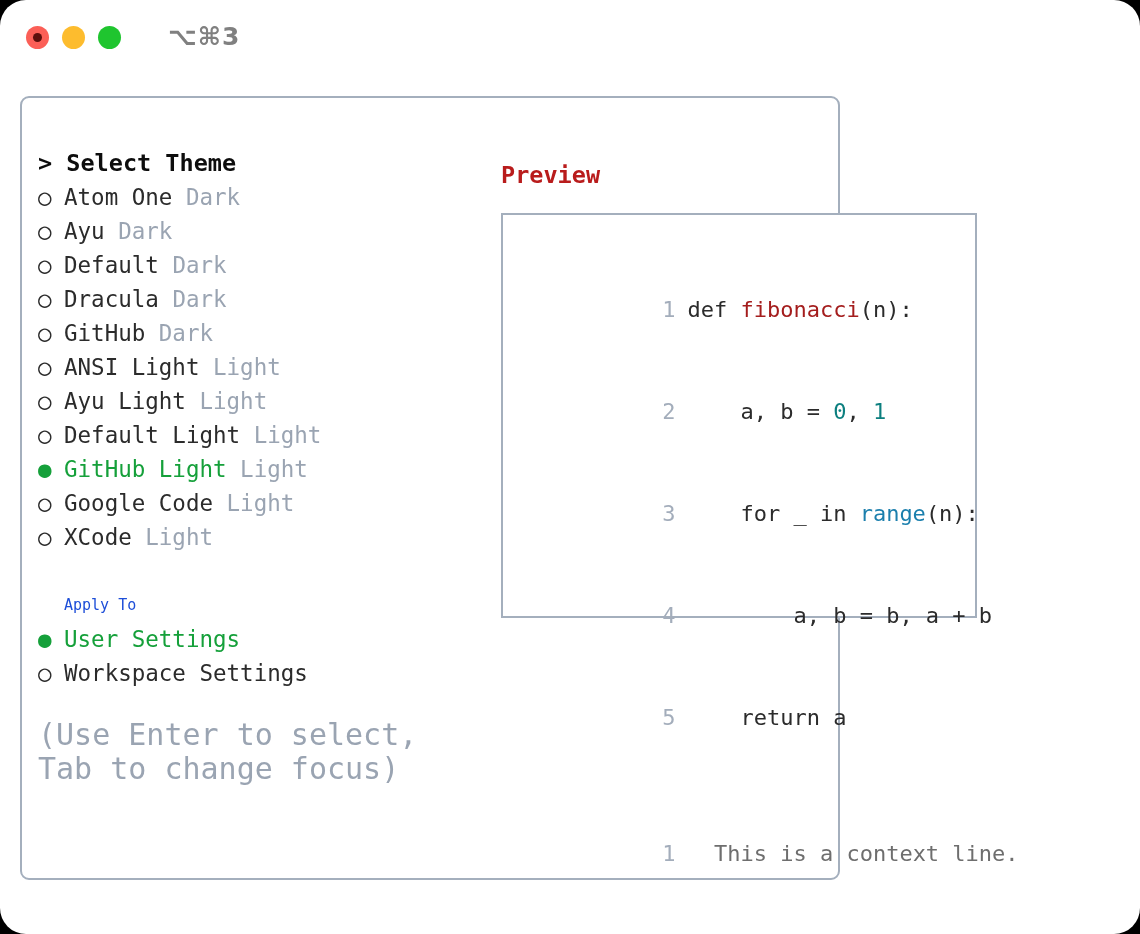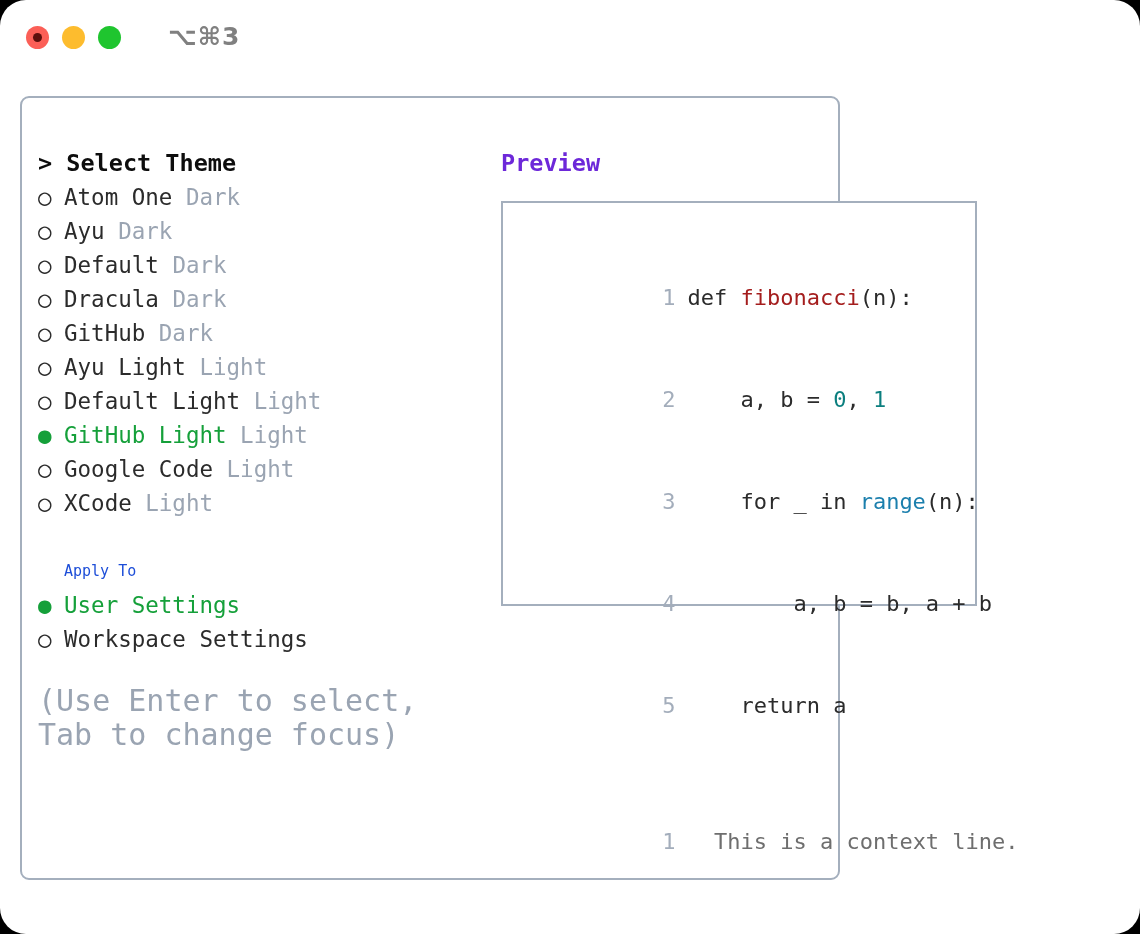--- a/index.html
+++ b/index.html
@@ -143,23 +143,24 @@
   
   .right-col {
     position: absolute;
     left: 479px;
     top: 48px;
     width: 500px;
   }
   .preview-title {
     font-size: 23.5px;
     font-weight: 700;
-    color: #6d28d9;
-    line-height: 34px;
-    white-space: nowrap;
+    color: #b91c1c;
+    line-height: 34px;
+    white-space: nowrap;
+    margin-top: 12px;
   }
   .preview-box {
     margin-top: 21px;
     width: 476px;
     height: 405px;
     border: 2px solid #a4afbd;
     box-sizing: border-box;
     background: #ffffff;
     padding: 44px 0 0 0;
   }
@@ -214,20 +215,23 @@
         <div class="row">
           <span class="marker">○</span><span>Default</span> <span class="variant">Dark</span>
         </div>
         <div class="row">
           <span class="marker">○</span><span>Dracula</span> <span class="variant">Dark</span>
         </div>
         <div class="row">
           <span class="marker">○</span><span>GitHub</span> <span class="variant">Dark</span>
         </div>
         <div class="row">
+          <span class="marker">○</span><span>ANSI Light</span> <span class="variant">Light</span>
+        </div>
+        <div class="row">
           <span class="marker">○</span><span>Ayu Light</span> <span class="variant">Light</span>
         </div>
         <div class="row">
           <span class="marker">○</span><span>Default Light</span> <span class="variant">Light</span>
         </div>
         <div class="row">
           <span class="marker marker-sel">●</span><span class="label-sel">GitHub Light</span> <span class="variant">Light</span>
         </div>
         <div class="row">
           <span class="marker">○</span><span>Google Code</span> <span class="variant">Light</span>

